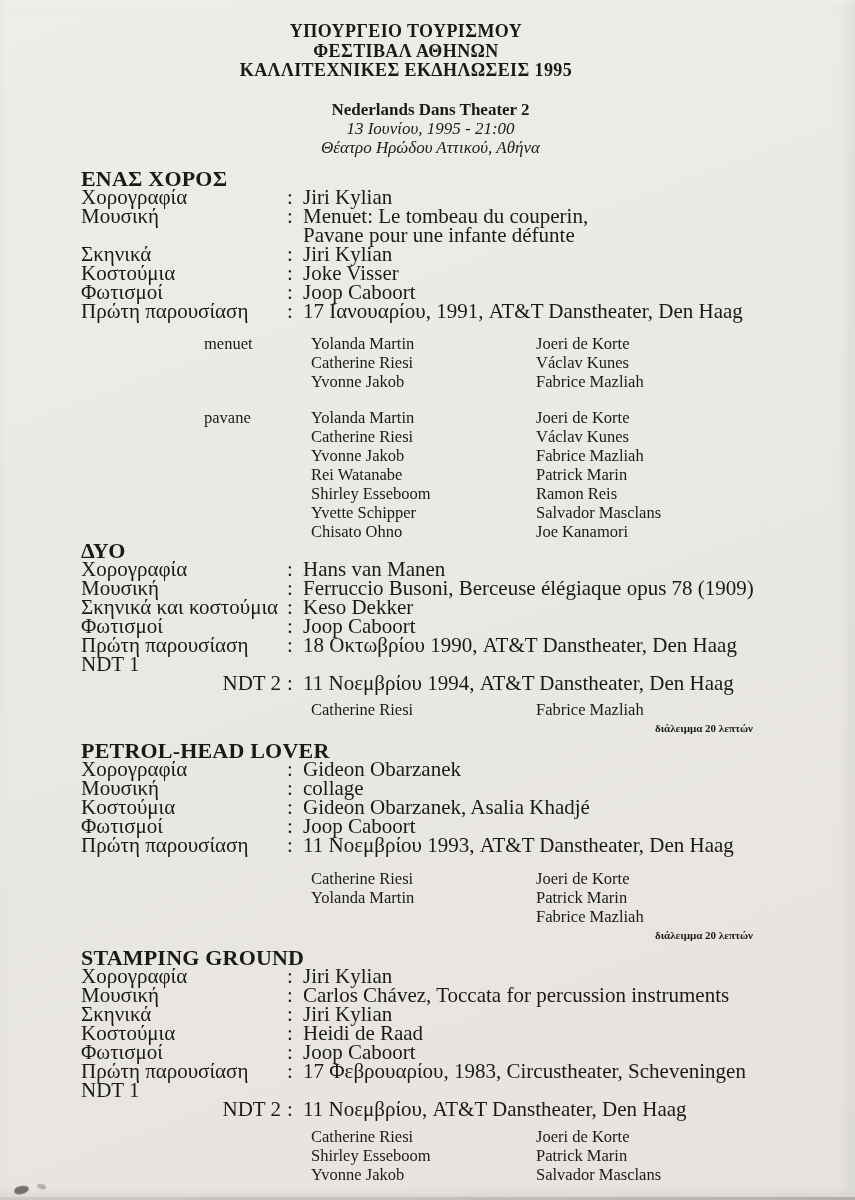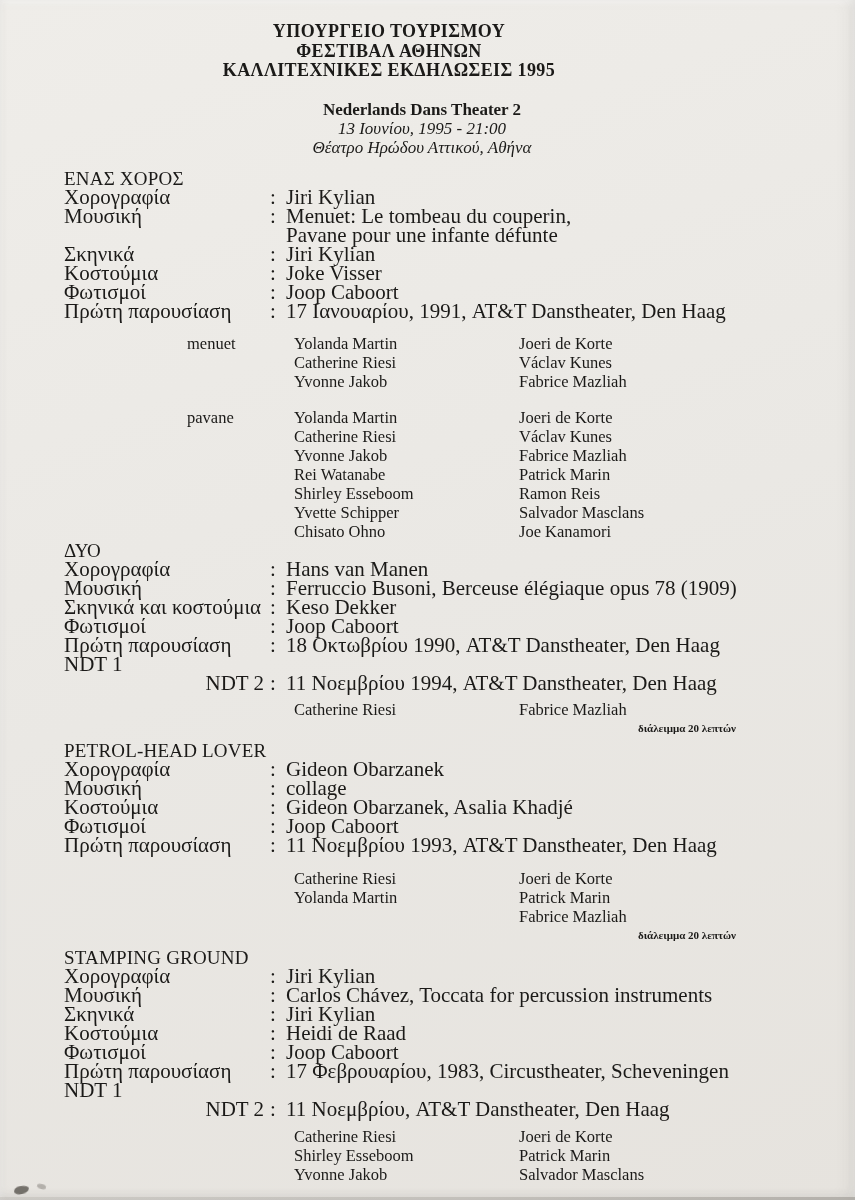--- a/index.html
+++ b/index.html
@@ -23,27 +23,27 @@
     background:#45413b; opacity:.7; transform:rotate(-10deg);
     border-radius:45% 60% 50% 55% / 60% 45% 65% 40%;
     filter:blur(.5px);
   }
   .smudge-b {
     position:absolute; left:37px; bottom:11px; width:9px; height:5px;
     background:#55504a; opacity:.35; transform:rotate(14deg);
     border-radius:60% 40% 55% 50% / 50% 60% 40% 60%;
     filter:blur(.6px);
   }
-  .content { padding:22px 0 0 64px; width:780px; }
+  .content { padding:22px 0 0 81px; width:780px; }
   .header { width:650px; text-align:center; }
   .header-line { font-size:18px; font-weight:bold; line-height:19.5px; letter-spacing:.4px; }
   .event { margin-top:19px;text-align:center; }
   .event-company { font-size:17px; font-weight:bold; line-height:19px; }
   .event-line { font-size:17px; font-style:italic; line-height:19px; }
-  .section-title { font-size:19px; font-weight:normal; line-height:19px; letter-spacing:.2px; }
+  .section-title { font-size:22px; font-weight:bold; line-height:19px; letter-spacing:.2px; }
   .m-sec  { margin-top:3px; }
   .credits { width:680px; }
   .row { display:grid; grid-template-columns:206px 16px 1fr; font-size:21px; line-height:19px; }
   .row .lbl {}
   .row .lbl.right { text-align:right; padding-right:6px; }
   .row .val {}
   .cast { display:grid; grid-template-columns:225px 1fr; margin-left:230px; width:450px; font-size:16.5px; line-height:19px; }
   .cast.labeled { margin-left:123px; grid-template-columns:107px 225px 1fr; width:557px; }
   .cast .names div { line-height:19px; }
   .mt13 { margin-top:13px; }

